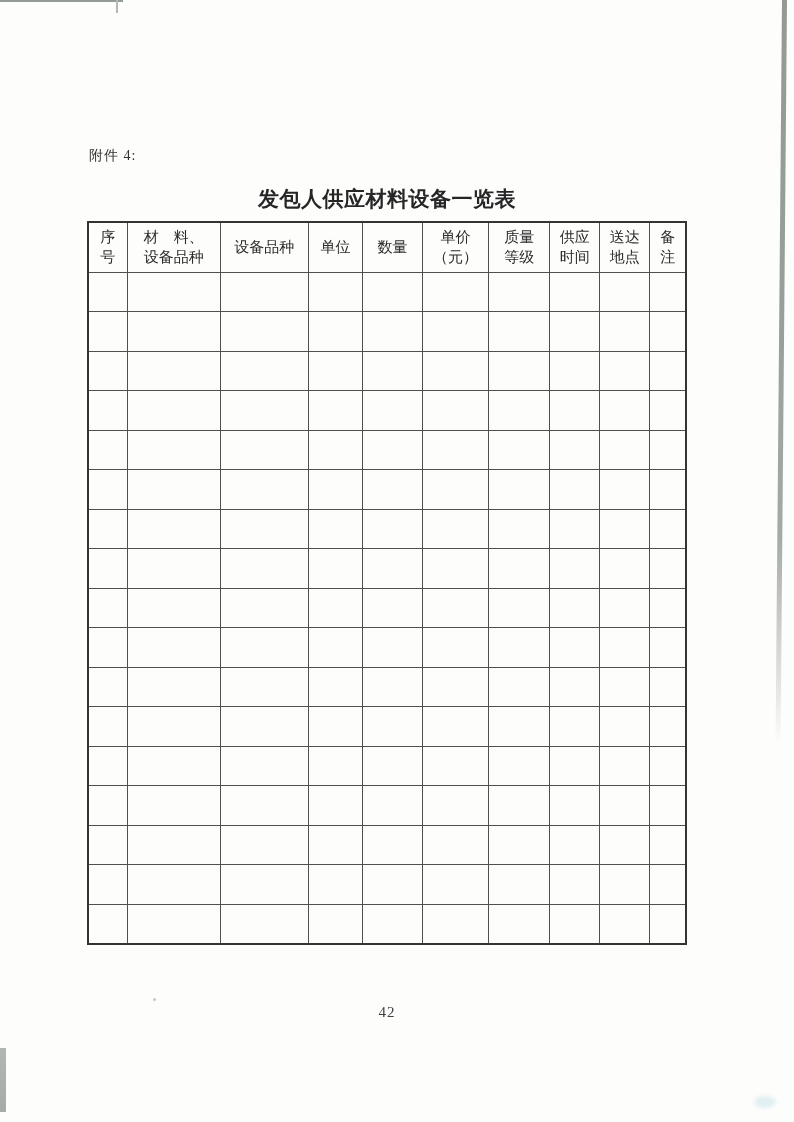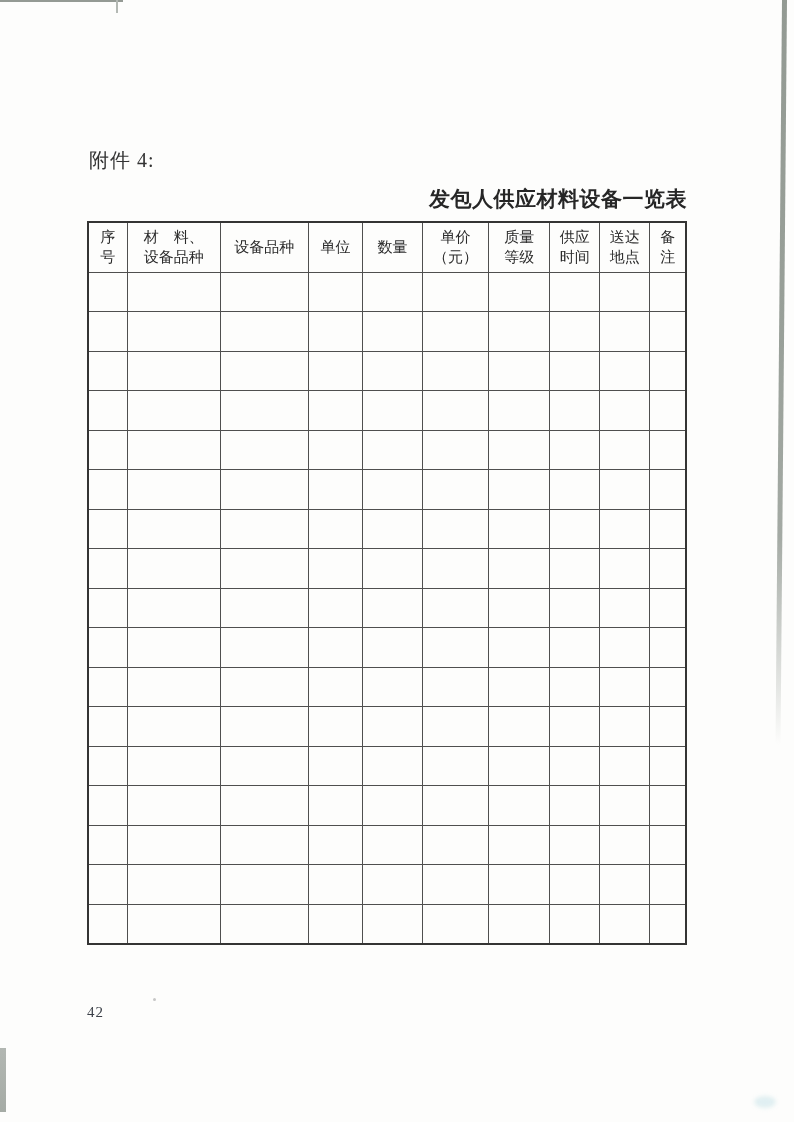--- a/index.html
+++ b/index.html
@@ -14,27 +14,27 @@
     position:absolute;left:782px;top:0;width:5px;height:745px;
     transform:rotate(0.5deg);transform-origin:50% 0;
     background:linear-gradient(180deg,#939a93 0%,#99a099 45%,#a4aaa4 72%,rgba(164,170,164,0) 100%);
   }
   .scan-bottom-strip{position:absolute;left:0;top:1048px;width:6px;height:64px;
     background:linear-gradient(180deg,#b2b7b2,#a5aba5);}
   .scan-dot{position:absolute;left:153px;top:998px;width:3px;height:3px;background:#c6c6c6;border-radius:50%;}
   .scan-smudge{position:absolute;left:754px;top:1096px;width:22px;height:12px;
     background:rgba(150,205,215,0.28);border-radius:50%;filter:blur(2px);}
   
-  .attachment{position:absolute;left:89px;top:147px;font-size:20px;letter-spacing:1px;color:#333;}
+  .attachment{position:absolute;left:89px;top:147px;font-size:14px;letter-spacing:1px;color:#333;}
   .title{
-    position:absolute;left:87px;top:185px;width:600px;margin:0;text-align:right;
+    position:absolute;left:87px;top:185px;width:600px;margin:0;text-align:center;
     font-family:"DejaVu Sans","Liberation Sans",sans-serif;
     font-size:21px;font-weight:700;letter-spacing:0.5px;color:#262626;
   }
-  .page-number{position:absolute;left:87px;top:1004px;width:600px;text-align:left;
+  .page-number{position:absolute;left:87px;top:1004px;width:600px;text-align:center;
     font-size:15px;letter-spacing:1px;color:#3c4048;}
   
   .materials-table{
     position:absolute;left:87px;top:221px;width:600px;
     border-collapse:collapse;table-layout:fixed;
     border:2px solid #343434;
   }
   .materials-table th,.materials-table td{border:1px solid #4f4f4f;padding:0;}
   .materials-table thead tr{height:50px;}
   .materials-table th{

